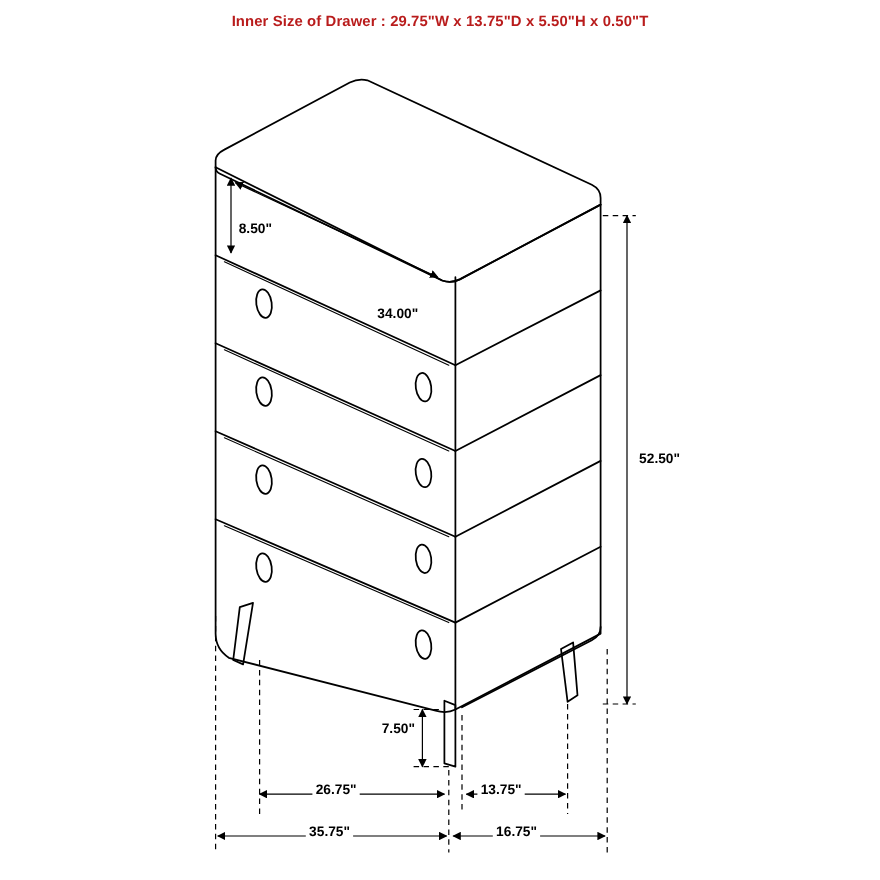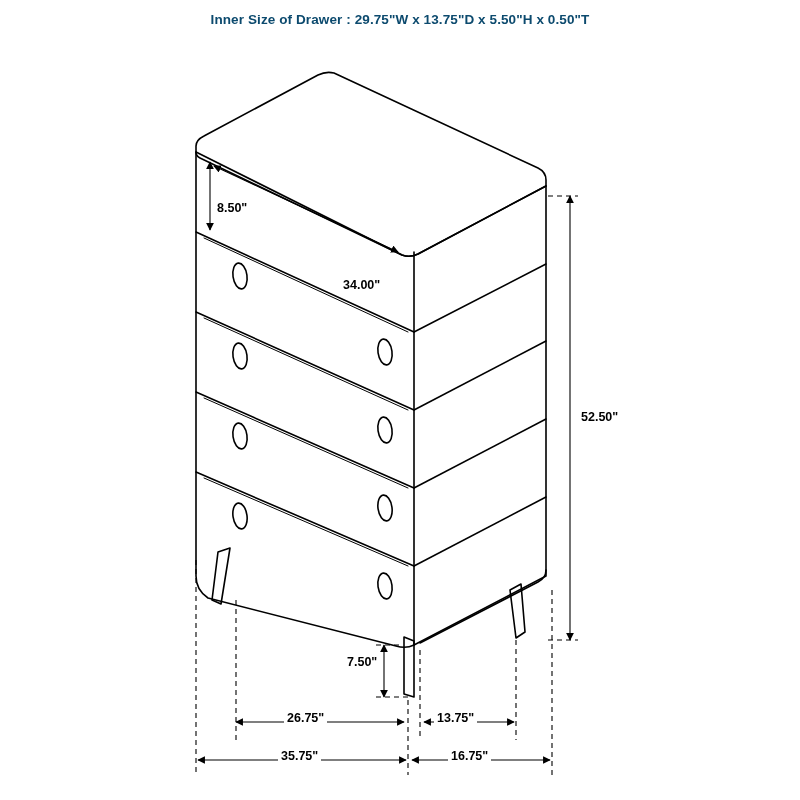--- a/index.html
+++ b/index.html
@@ -20,21 +20,21 @@
     height: 800px;
   }
   #title {
     position: absolute;
     top: 12px;
     left: 0;
     width: 800px;
     text-align: center;
     font-size: 13.5px;
     font-weight: bold;
-    color: #0c4a6e;
+    color: #b91c1c;
     letter-spacing: 0.1px;
   }
   svg.diagram {
     position: absolute;
     top: 0;
     left: 0;
   }
   .dimlabel {
     position: absolute;
     font-size: 12.5px;

